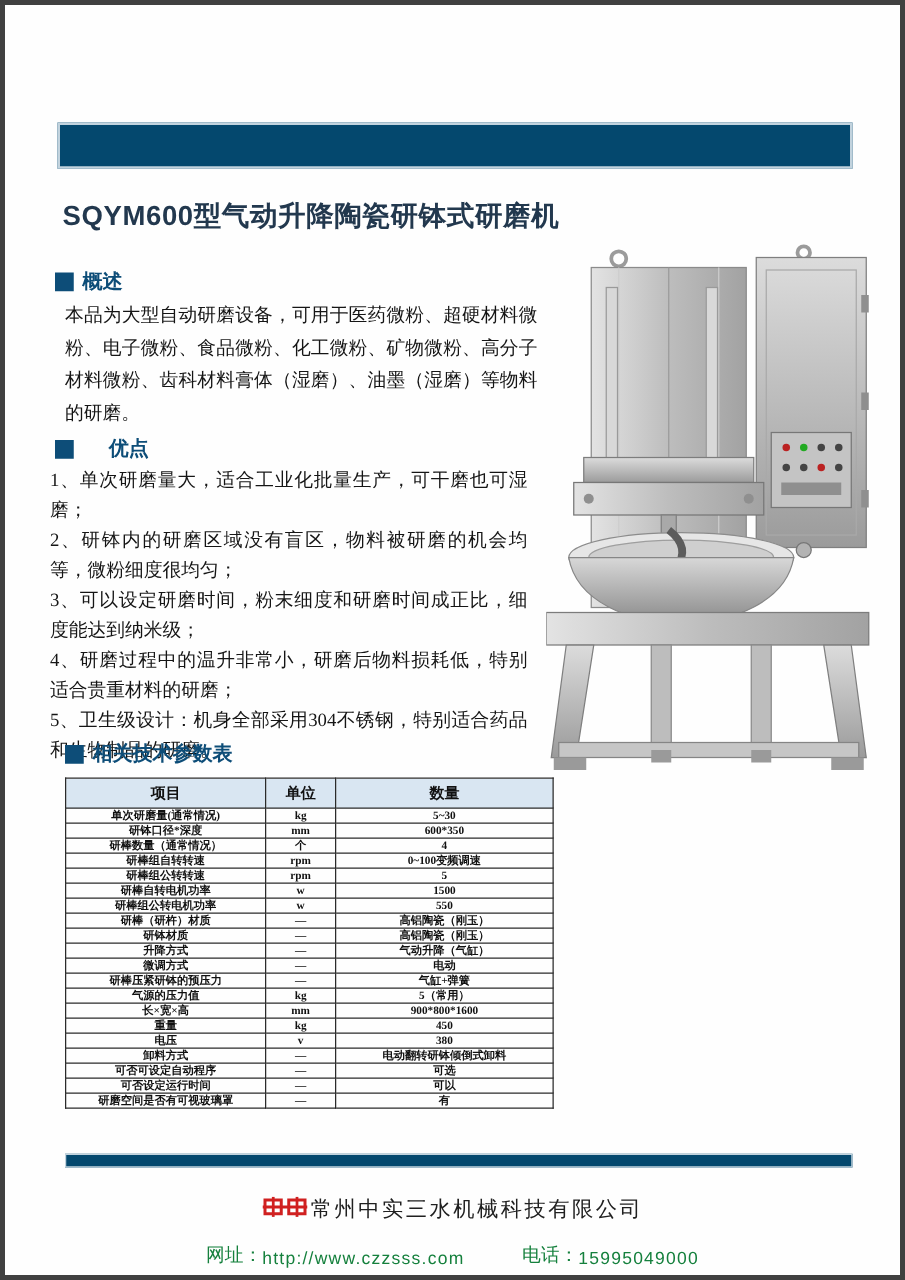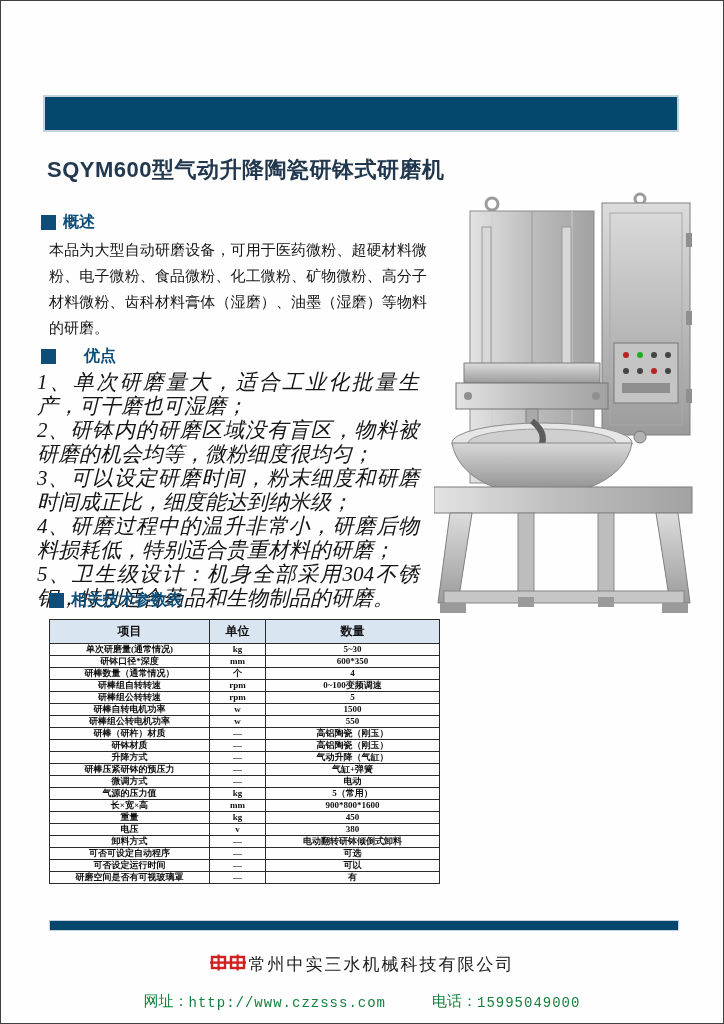--- a/index.html
+++ b/index.html
@@ -1,18 +1,18 @@
 <!DOCTYPE html>
 <html style="--accent: #04486e; --heading: #0d4d78; --logo-red: #d02020; --th-bg: #d9e6f2;"><head>
 <meta charset="utf-8">
 <style>
   html,body { margin:0; padding:0; background:#ffffff; }
   .page {
     position:relative; width:724px; height:1024px; box-sizing:border-box;
-    background:#fefefe; border:1px solid #404040; overflow:hidden;
+    background:#fefefe; border:4px solid #404040; overflow:hidden;
     font-family:"Liberation Serif", serif; color:#151515;
   }
   .header-bar {
     position:absolute; left:42px; top:94px; width:632px; height:33px;
     background:var(--accent); border:2px solid #c2d3de;
   }
   .doc-title {
     position:absolute; left:46px; top:154px; width:620px;
     font-family:"Liberation Sans", sans-serif; font-size:22px; font-weight:bold;
     color:#22384e; letter-spacing:0.5px; white-space:nowrap;
@@ -25,21 +25,21 @@
   .section-heading .square { width:15px; height:15px; background:var(--heading); flex:0 0 auto; }
   #ovHead  { left:40px; top:211px; }
   #advHead { left:40px; top:345px;gap:28px; }
   #parHead { left:48px; top:589px;text-align:center; }
 
   .overview-body {
     position:absolute; left:48px; top:236px; width:378px;
     font-size:15px; line-height:26px; text-align:justify;
   }
   .adv-list { position:absolute; left:36px; top:369px; width:382px; }
-  .adv-item { margin:0; font-size:21px; line-height:24px; text-align:justify;font-style:italic; }
+  .adv-item { margin:0; font-size:15px; line-height:24px; text-align:justify; }
 
   .param-table {
     position:absolute; left:48px; top:618px; width:390px;
     border-collapse:collapse; table-layout:fixed;
     font-family:"Liberation Serif", serif; font-weight:bold;
   }
   .param-table th, .param-table td {
     border:1px solid #2b2b2b; text-align:center; padding:0; overflow:hidden; white-space:nowrap;
   }
   .param-table thead th {
@@ -56,21 +56,21 @@
   .company-row {
     position:absolute; left:0; top:936px; width:100%;
     display:flex; justify-content:center; align-items:center; gap:3px;
     font-size:17px; letter-spacing:2px; color:#202020;margin-top:16px;
   }
   .contact-row {
     position:absolute; left:0; top:963px; width:100%;
     display:flex; justify-content:center; align-items:flex-end; gap:0;
     font-size:15px; color:#15803d;margin-top:28px;
   }
-  .contact-row .mono { font-family:Liberation Mono, monospace; font-size:14px; letter-spacing:1px; }
+  .contact-row .mono { font-family:Liberation Sans, sans-serif; font-size:14px; letter-spacing:1px; }
   .contact-gap { display:inline-block; width:46px; }
   .logo-stroke { stroke:var(--logo-red); fill:none; }
   .logo-fill { fill:var(--logo-red); }
 </style>
 </head>
 <body>
 
 <div class="page">
 
   <div class="header-bar"></div>
@@ -158,28 +158,28 @@
           <td>研钵材质</td>
           <td>—</td>
           <td>高铝陶瓷（刚玉）</td>
         </tr>
         <tr>
           <td>升降方式</td>
           <td>—</td>
           <td>气动升降（气缸）</td>
         </tr>
         <tr>
+          <td>微调方式</td>
+          <td>—</td>
+          <td>电动</td>
+        </tr>
+        <tr>
           <td>研棒压紧研钵的预压力</td>
           <td>—</td>
           <td>气缸+弹簧</td>
-        </tr>
-        <tr>
-          <td>微调方式</td>
-          <td>—</td>
-          <td>电动</td>
         </tr>
         <tr>
           <td>气源的压力值</td>
           <td>kg</td>
           <td>5（常用）</td>
         </tr>
         <tr>
           <td>长×宽×高</td>
           <td>mm</td>
           <td>900*800*1600</td>

